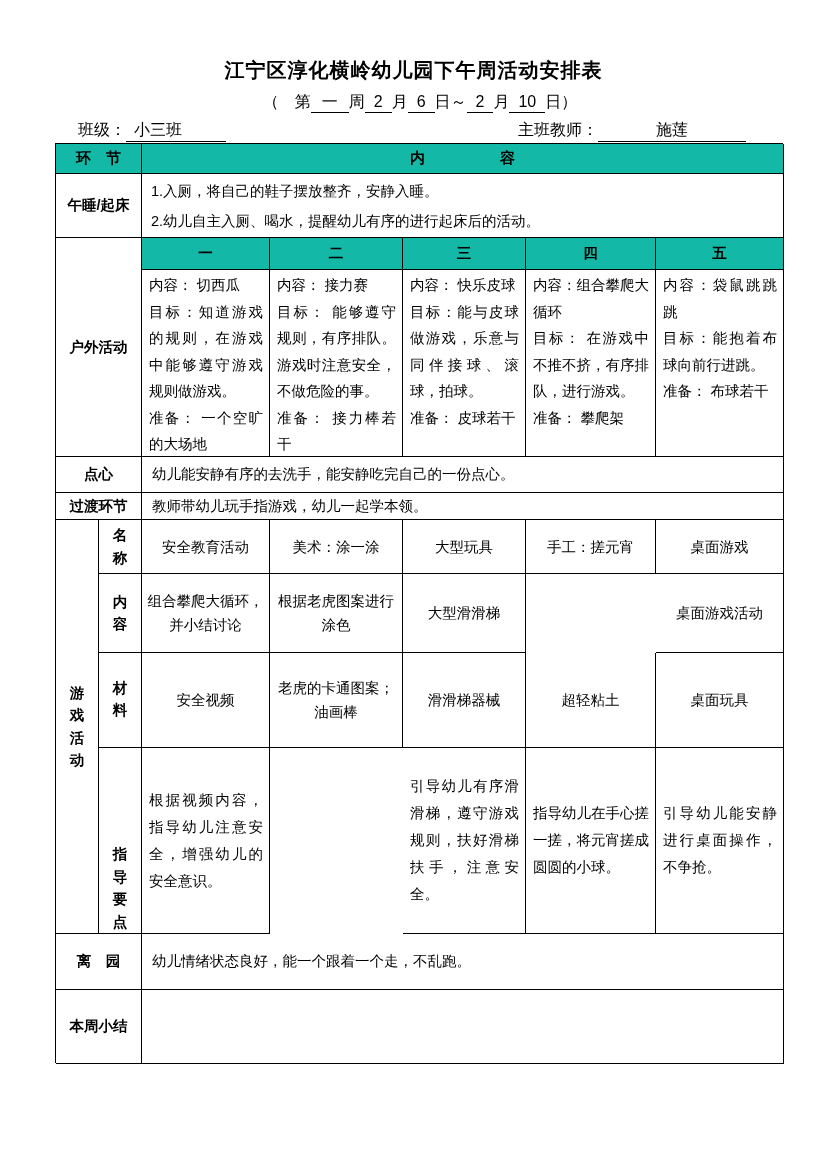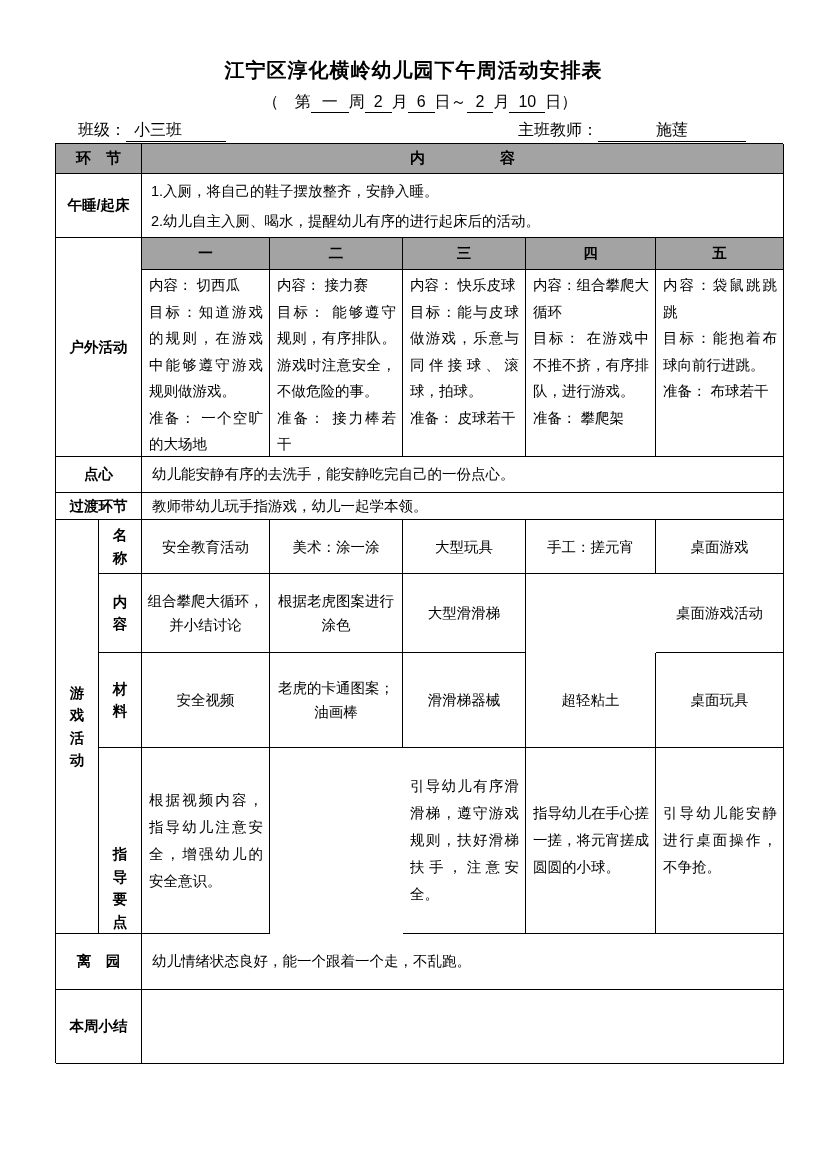--- a/index.html
+++ b/index.html
@@ -24,21 +24,21 @@
 
   .tbl { position:absolute; left:55px; top:143px; width:728px; height:920px;
          display:grid;
          grid-template-columns:43px 43px 128px 133px 123px 130px 128px;
          grid-template-rows:30px 64px 32px 187px 36px 27px 54px 79px 95px 186px 56px 74px;
          border-top:1px solid #000; border-left:1px solid #000;
          font-size:14.5px; }
   .c { border-right:1px solid #000; border-bottom:1px solid #000;
        display:flex; align-items:center; justify-content:center; overflow:hidden; }
   .bold { font-weight:bold; }
-  .gray { background:#a3a3a3; }
+  .gray { background:#14b8a6; }
   .left { justify-content:flex-start; text-align:left; padding:2px 10px; }
   .pre { white-space:pre-line; }
   .just { text-align:justify; text-justify:inter-ideograph; }
   .topcell { align-items:flex-start; padding:2px 6px 2px 7px; line-height:26.5px; }
   .guidecell { padding:4px 6px 4px 7px; line-height:27px; }
   .napcell { line-height:30px; padding-left:9px; }
   .midcell { text-align:center; line-height:24px; padding:2px 5px; }
   .vlabel span { display:inline-block; width:1.25em; word-break:break-all;
                  line-height:1.55; text-align:center; }
   .hdr { font-size:15px; letter-spacing:0; }
@@ -110,21 +110,21 @@
     <div class="c midcell" style="grid-column:7/8; grid-row:7/8;">桌面游戏</div>
 
     <div class="c bold vlabel" style="grid-column:2/3; grid-row:8/9;">
         <span>内容</span>
       </div>
     <div class="c midcell" style="grid-column:3/4; grid-row:8/9;">组合攀爬大循环，并小结讨论</div>
     <div class="c midcell" style="grid-column:4/5; grid-row:8/9;">根据老虎图案进行涂色</div>
     <div class="c midcell" style="grid-column:5/6; grid-row:8/9;">大型滑滑梯</div>
     <div class="c midcell" style="grid-column:7/8; grid-row:8/9;">桌面游戏活动</div>
 
-    <div class="c bold vlabel" style="grid-column:2/3; grid-row:9/10;">
+    <div class="c bold vlabel" style="grid-column:2/3; grid-row:9/10;font-family:Liberation Mono, monospace;">
         <span>材料</span>
       </div>
     <div class="c midcell" style="grid-column:3/4; grid-row:9/10;">安全视频</div>
     <div class="c midcell" style="grid-column:4/5; grid-row:9/10;">老虎的卡通图案；油画棒</div>
     <div class="c midcell" style="grid-column:5/6; grid-row:9/10;">滑滑梯器械</div>
     <div class="c midcell" style="grid-column:6/7; grid-row:9/10;">超轻粘土</div>
     <div class="c midcell" style="grid-column:7/8; grid-row:9/10;">桌面玩具</div>
 
     <div class="c bold vlabel" style="grid-column:2/3; grid-row:10/11;align-items:flex-end;">
         <span>指导要点</span>

